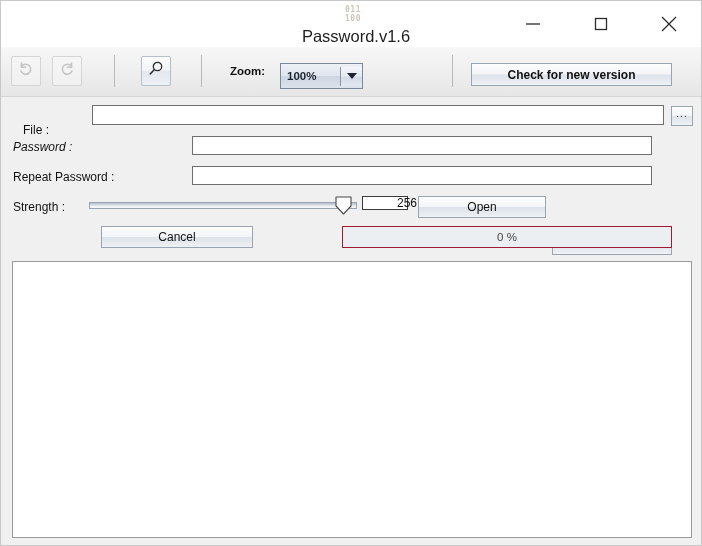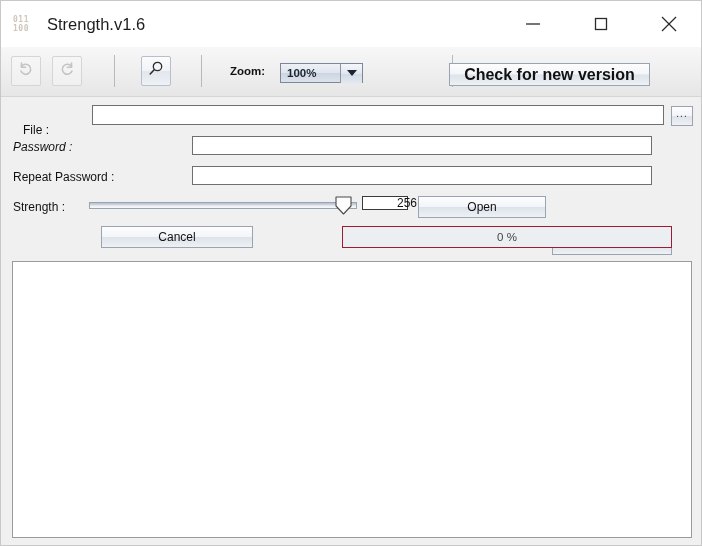--- a/index.html
+++ b/index.html
@@ -23,20 +23,21 @@
   
   .titlebar {
     position: absolute;
     left: 0; top: 0;
     width: 702px;
     height: 46px;
     background: #ffffff;
     display: flex;
     align-items: center;
     box-sizing: border-box;
+    flex-direction: column;
   }
   .title-icon {
     margin-left: 12px;
     width: 26px;
     height: 26px;
     display: flex;
     flex-direction: column;
     justify-content: center;
     align-items: flex-start;
     font-family: "DejaVu Sans Mono", monospace;
@@ -116,21 +117,21 @@
     top: 64px;
     font-size: 11.5px;
     font-weight: bold;
     color: #111;
   }
   .zoom-combo {
     position: absolute;
     left: 279px;
     top: 62px;
     width: 83px;
-    height: 20px;
+    height: 26px;
     border: 1px solid #7c8899;
     background: linear-gradient(to bottom, #eef1f6 0%, #dfe5ee 50%, #ccd5e2 51%, #dde3ec 100%);
     box-sizing: border-box;
     display: flex;
     align-items: center;
   }
   .zoom-value {
     flex: 1;
     padding-left: 6px;
     font-size: 11.5px;
@@ -160,26 +161,26 @@
     font-size: 12px;
     color: #111;
     display: flex;
     align-items: center;
     justify-content: center;
     box-sizing: border-box;
     cursor: default;
   }
   #check-version-btn {
     position: absolute;
-    left: 448px;
+    left: 470px;
     top: 62px;
     width: 201px;
     height: 23px;
     font-weight: bold;
-    font-size: 16px;
+    font-size: 12px;
   }
 
   
   .form-label {
     position: absolute;
     font-size: 12px;
     color: #111;
   }
   #file-label     { left: 12px; top: 122px; margin-left: 10px; }
   #password-label { left: 12px; top: 139px; font-style: italic; }
@@ -318,21 +319,21 @@
 </head>
 <body>
 
 <div id="app">
 
   <div class="titlebar">
     <div class="title-icon">
       <span>011</span>
       <span>100</span>
     </div>
-    <div class="title-text">Strength.v1.6</div>
+    <div class="title-text">Password.v1.6</div>
 
     <div class="win-controls">
       <div class="win-btn">
         <span>
           <svg width="22" height="22" viewBox="0 0 22 22">
             <line x1="4" y1="11" x2="18" y2="11" stroke="#2b2b2b" stroke-width="1.3"></line>
           </svg>
         </span>
       </div>
       <div class="win-btn">

